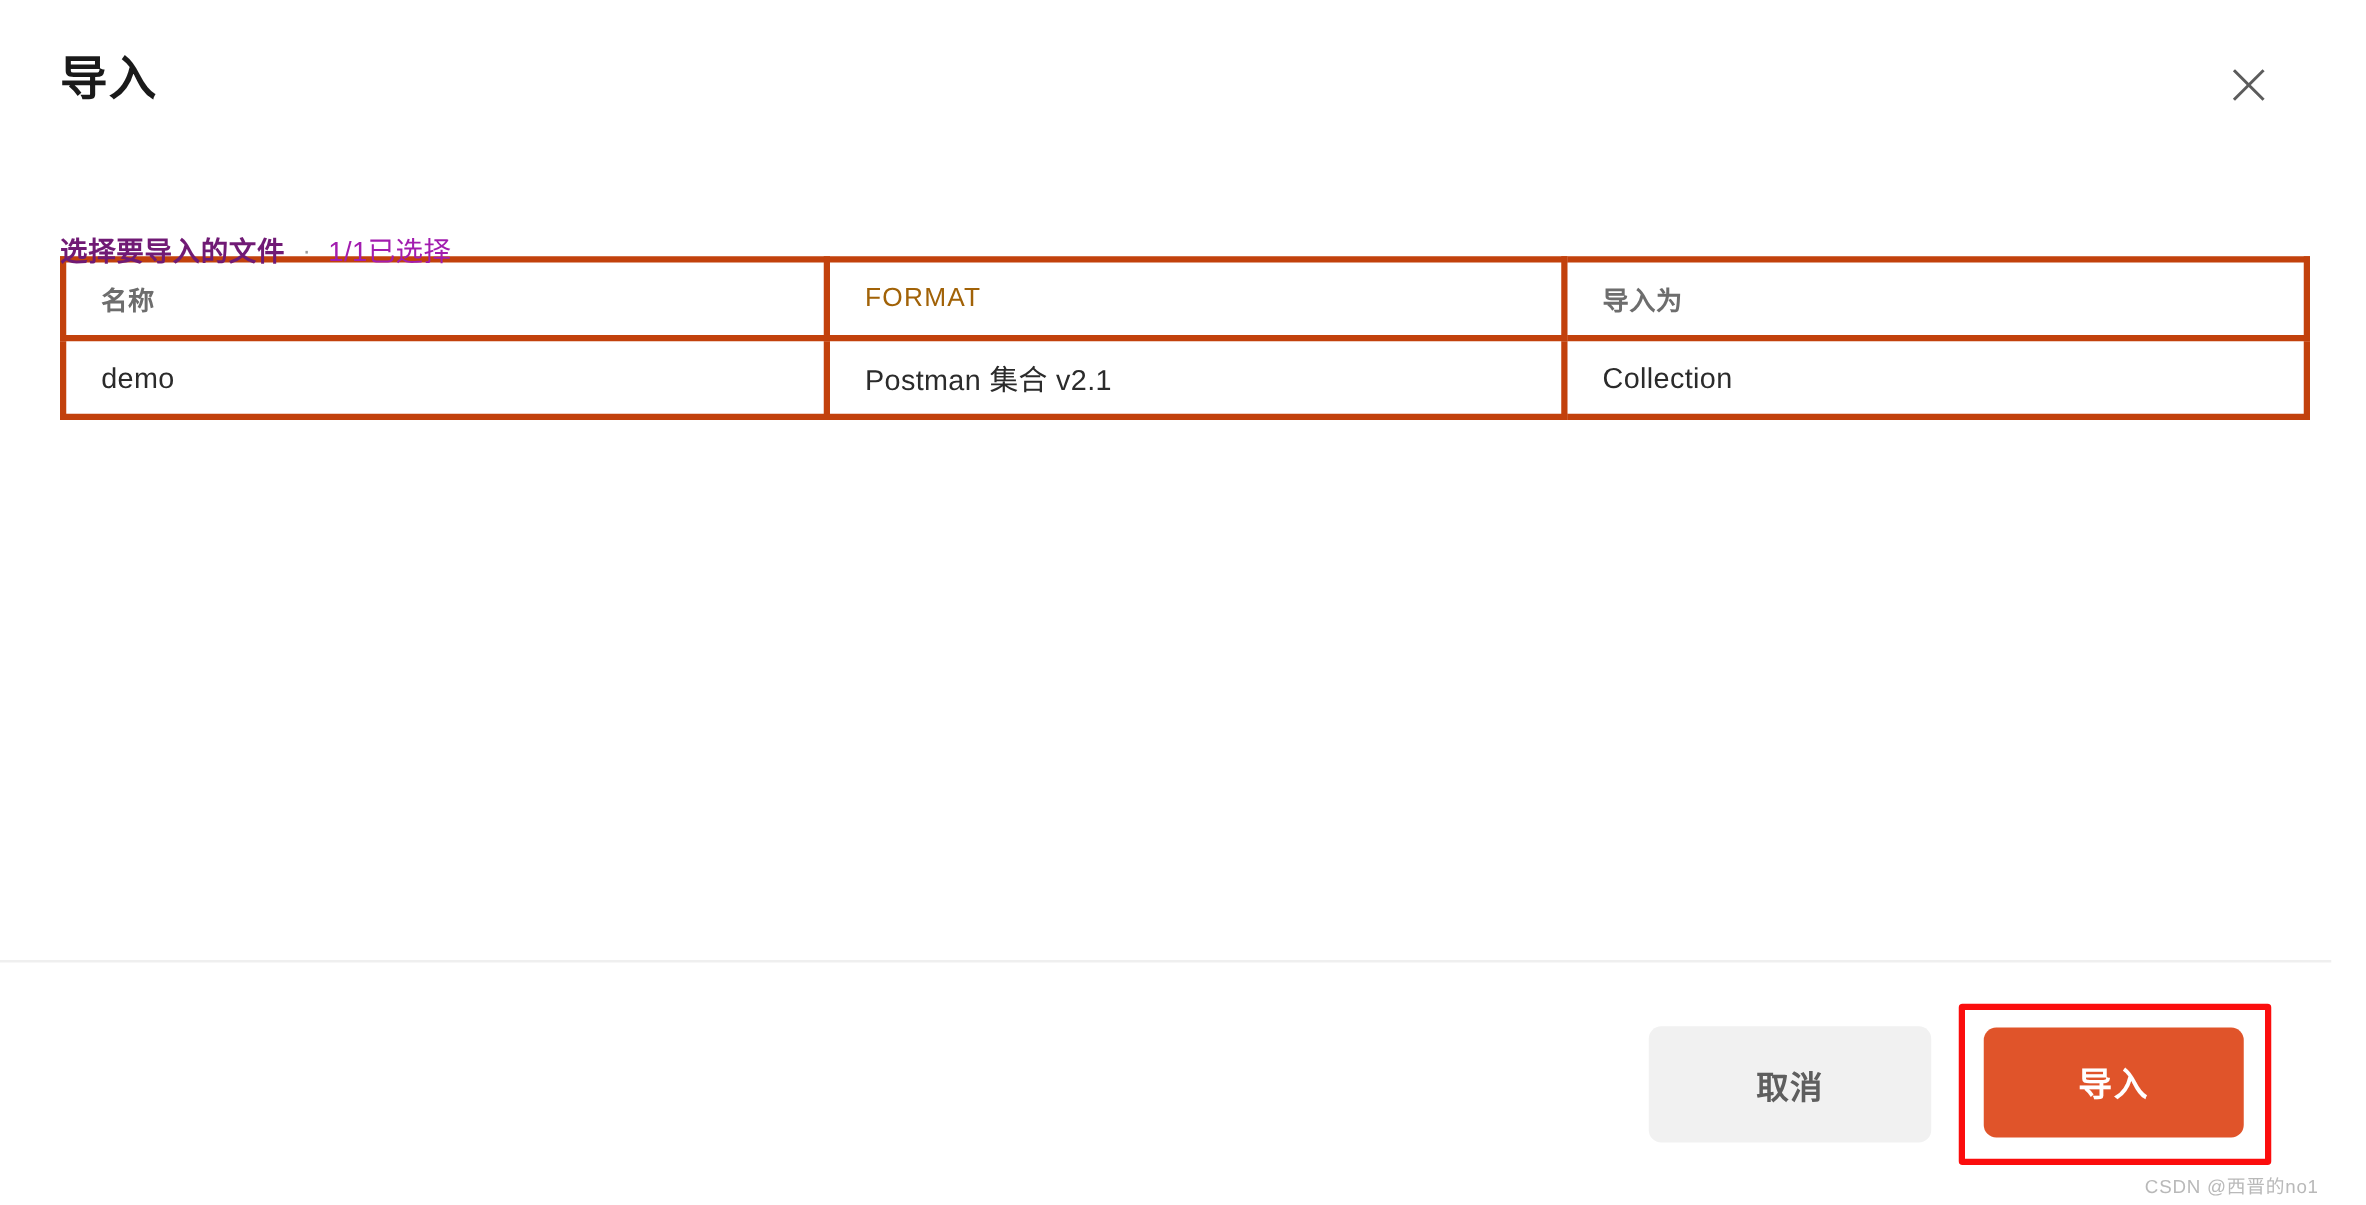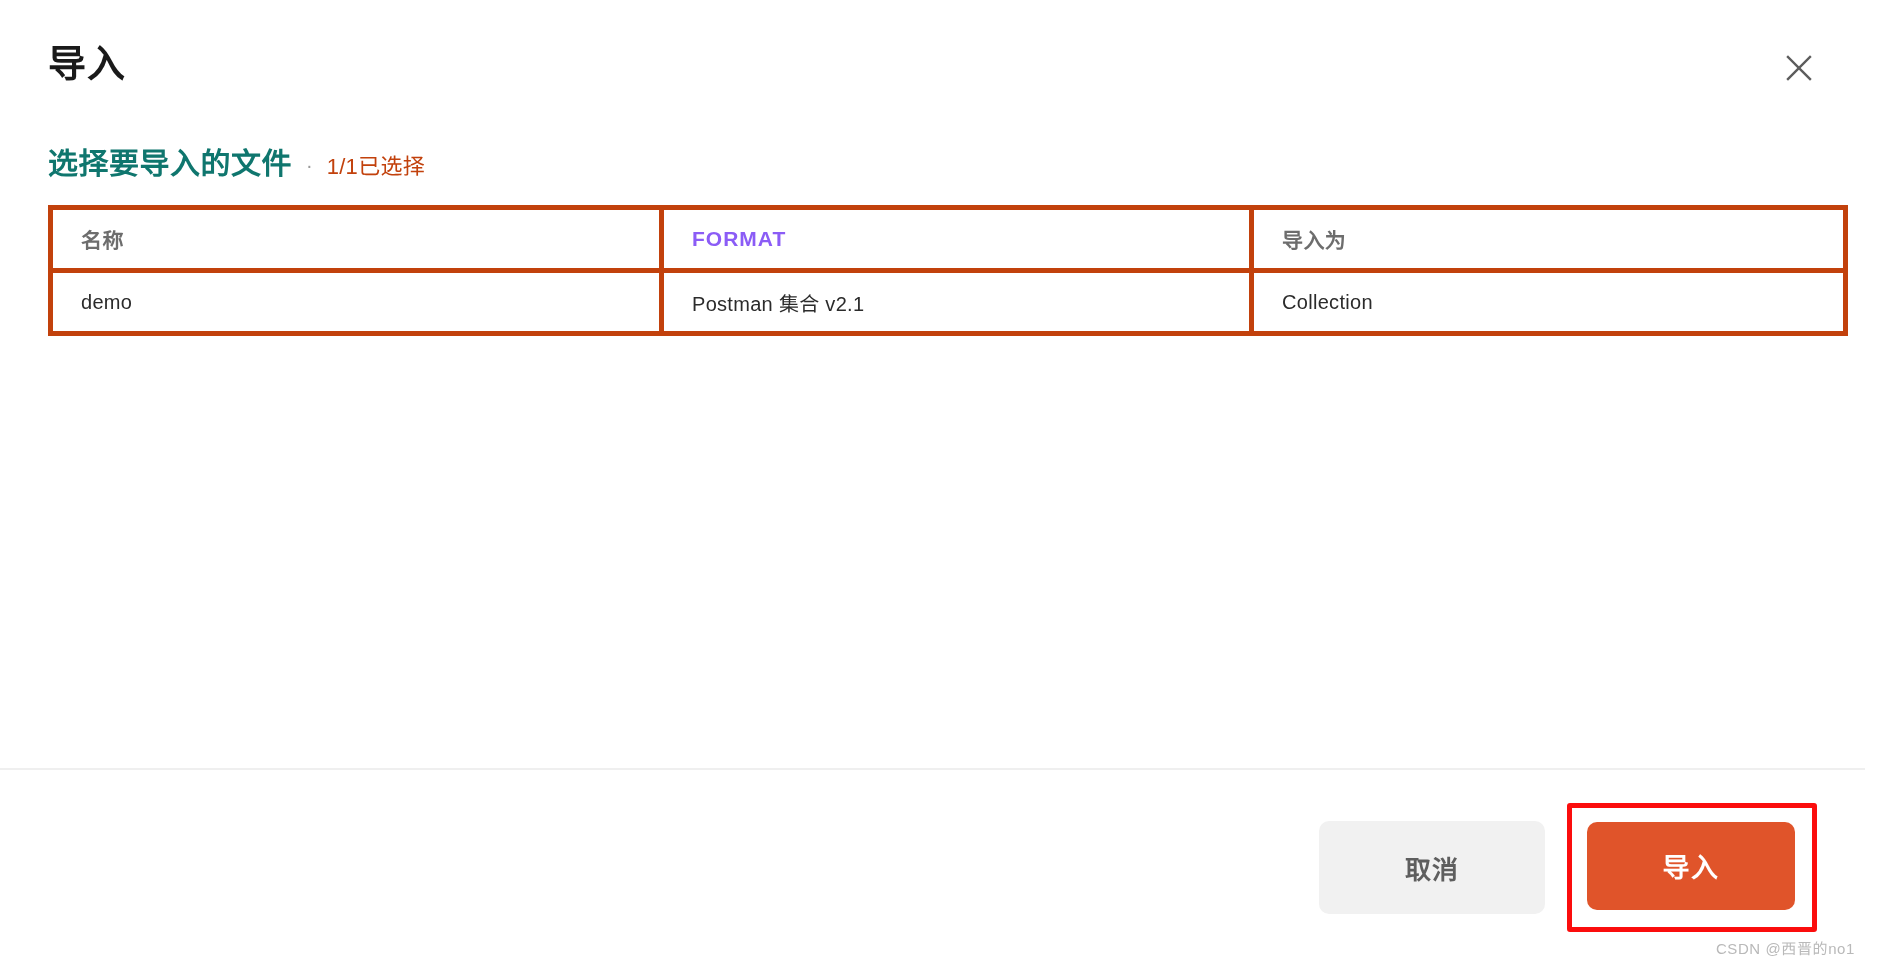--- a/index.html
+++ b/index.html
@@ -70,37 +70,38 @@
 
   .subtitle-row {
     display: flex;
     align-items: baseline;
     gap: 0;
     height: 40px;
     margin-top: 19px;
   }
 
   .subtitle-main {
-    font-size: 30px;
-    font-weight: bold;
-    color: #0f766e;
+    font-size: 22px;
+    font-weight: bold;
+    color: #701a75;
     letter-spacing: 0.5px;
+    margin-top: 44px;
   }
 
   .subtitle-dot {
     font-size: 20px;
     color: #9a9a9a;
     margin: 0 14px;
     position: relative;
     top: -2px;
   }
 
   .subtitle-count {
     font-size: 22px;
-    color: #c2410c;
+    color: #a21caf;
     letter-spacing: 0.3px;
   }
 
   
   .file-table {
     margin-top: 26px;
     width: 1795px;
     border-collapse: collapse;
     table-layout: fixed;
     border: 1px solid #ececec;
@@ -120,27 +121,27 @@
   }
 
   .file-table th {
     font-size: 21px;
     font-weight: bold;
     color: #6d6d6d;
     letter-spacing: 0.4px;
   }
 
   .file-table th.format-head {
-    font-weight: bold;
-    color: #8b5cf6;
+    font-weight: normal;
+    color: #a16207;
     letter-spacing: 1px;
   }
 
   .file-table td {
-    font-size: 20px;
+    font-size: 23px;
     font-weight: normal;
     color: #2b2b2b;
     letter-spacing: 0.3px;
   }
 
   
   .dialog-footer {
     position: relative;
     flex: 0 0 196px;
     border-top: 2px solid #efefef;

